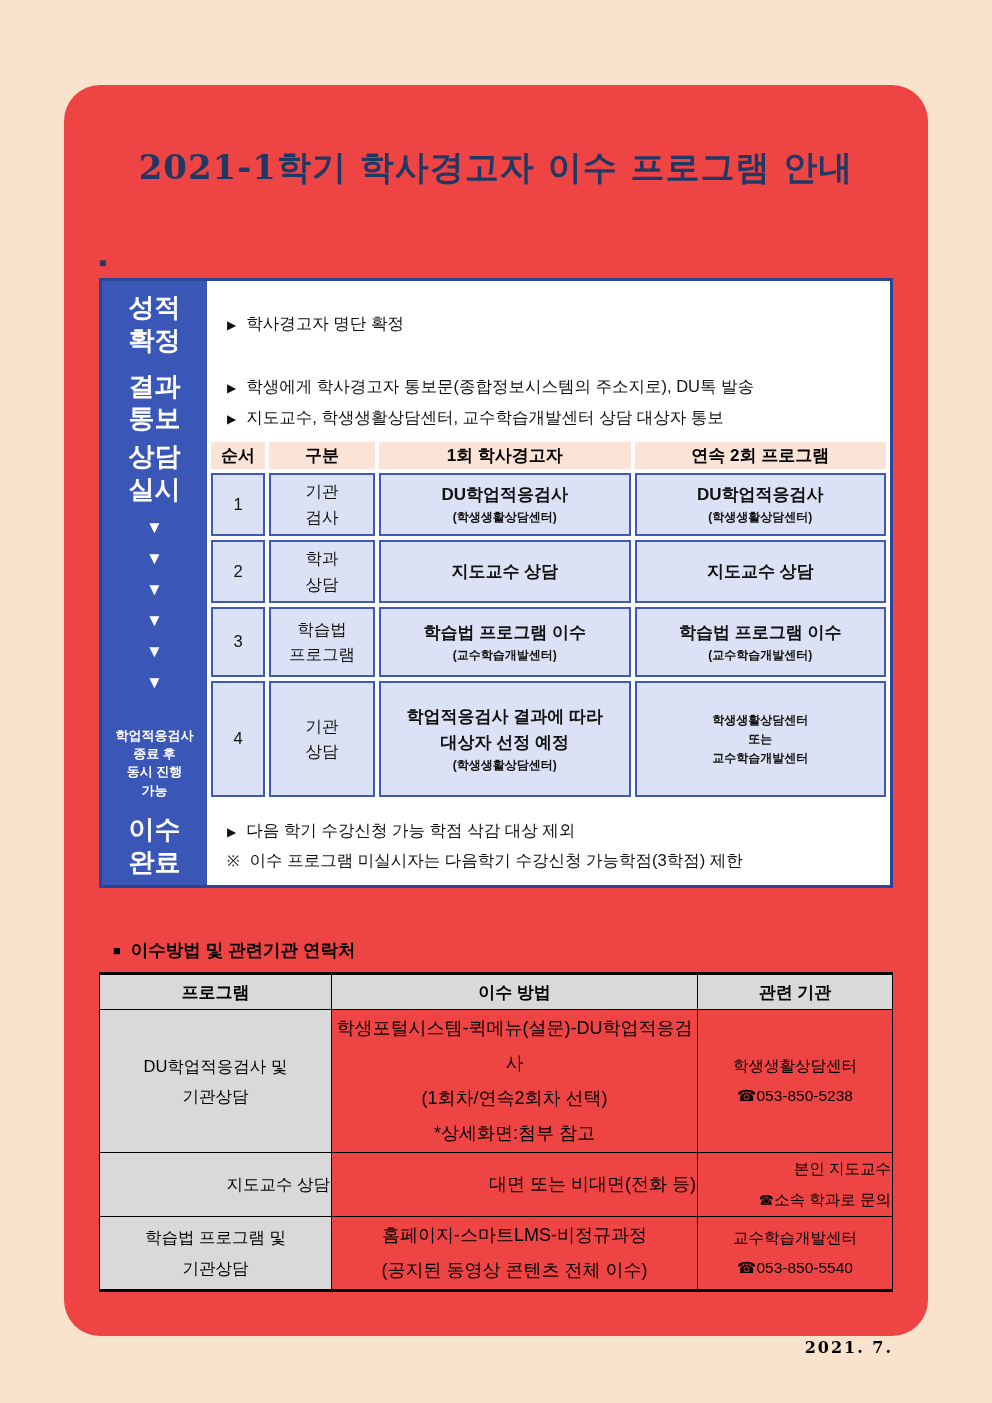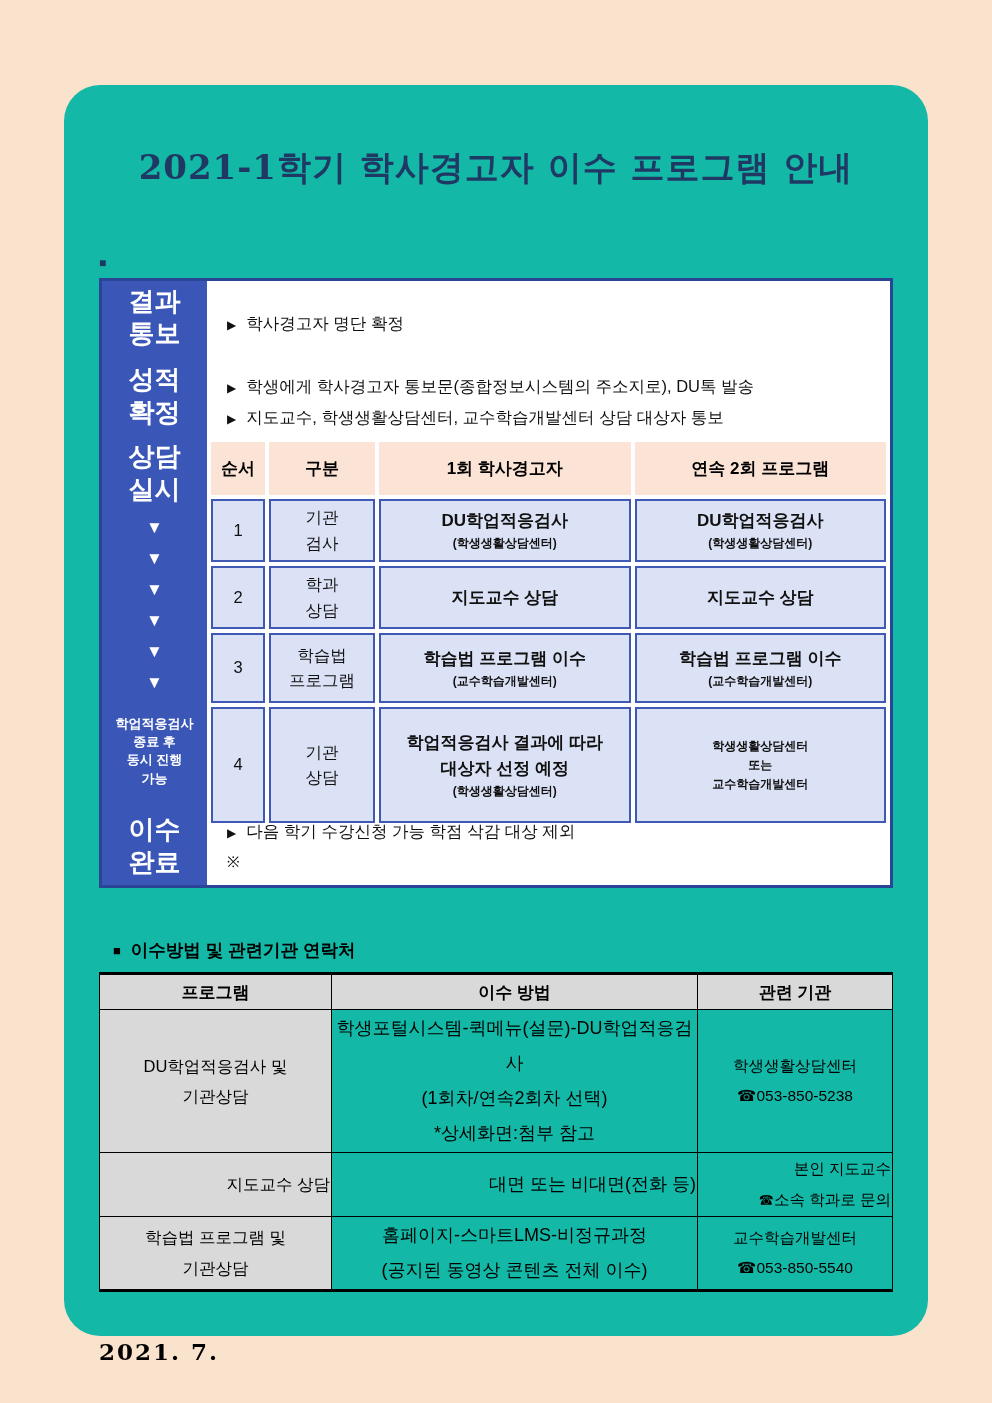--- a/index.html
+++ b/index.html
@@ -6,21 +6,21 @@
   body{
     width:992px;height:1403px;
     background:#f9e3cc;
     font-family:"Liberation Sans",sans-serif;
     color:#111;
     position:relative;
   }
   .card{
     margin:85px 64px 0;
     height:1251px;
-    background:#14b8a6;
+    background:#ef4444;
     border-radius:36px;
     box-sizing:border-box;
     padding:60px 35px 0;
   }
   .title{
     text-align:center;
     color:#1f3864;
     font-family:"DejaVu Serif","Liberation Serif",serif;
     font-size:34px;
     font-weight:bold;
@@ -51,42 +51,42 @@
     display:flex;flex-direction:column;
     text-align:center;
   }
   .sb-seg{display:flex;flex-direction:column;align-items:center;justify-content:center;}
   .seg-grade{height:85px;}
   .seg-result{height:72px;}
   .seg-consult{height:368px;justify-content:flex-start;padding-top:2px;box-sizing:border-box;}
   .seg-complete{flex:1;}
   .sb-label{font-size:26px;font-weight:bold;line-height:1.25;white-space:pre-line;}
   .sb-arrow{font-size:17px;line-height:1;margin-top:14px;color:#fff;}
-  .sb-note{font-size:13px;font-weight:bold;line-height:1.4;margin-top:24px;white-space:pre-line;}
+  .sb-note{font-size:13px;font-weight:bold;line-height:1.4;margin-top:36px;white-space:pre-line;}
 
   .flow-content{flex:1;display:flex;flex-direction:column;min-width:0;background:#fff;}
   .fc-block{display:flex;flex-direction:column;justify-content:center;padding-left:20px;box-sizing:border-box;}
   .fc-grade{height:85px;}
   .fc-result{height:72px;gap:9px;}
   .fc-consult{height:368px;justify-content:flex-start;padding-left:0;}
   .fc-complete{flex:1;gap:8px;}
   .bullet-line{display:flex;align-items:baseline;gap:10px;font-size:16.5px;color:#111;}
   .bullet{font-size:12px;flex-shrink:0;}
   .bullet.ref{font-size:15px;}
 
   .consult-table{
     width:100%;
     border-collapse:separate;
     border-spacing:4px;
     table-layout:fixed;
   }
   .consult-table th{
     background:#fbe3d6;color:#000;
     font-size:17px;font-weight:bold;
-    padding:14px 2px;height:25px;
+    padding:1px 2px;height:25px;
   }
   .consult-table td{
     background:#dbe2f5;
     border:2px solid #4059b5;
     text-align:center;vertical-align:middle;
     font-size:17px;line-height:1.55;
     padding:4px 6px;box-sizing:border-box;
   }
   .cr1 td{height:62px;} .cr2 td{height:54px;} .cr3 td{height:70px;} .cr4 td{height:116px;}
   .cell-main{display:block;font-weight:bold;white-space:pre-line;text-align:center;}
@@ -107,48 +107,48 @@
     font-size:17px;font-weight:bold;
     height:30px;padding:2px;
   }
   .contact-table td{text-align:center;vertical-align:middle;color:#000;}
   td.c-program{background:#d9d9d9;font-size:16.5px;line-height:1.85;white-space:pre-line;}
   td.c-method{font-size:18px;line-height:1.95;white-space:pre-line;}
   td.c-org{font-size:15.5px;line-height:1.95;white-space:pre-line;}
   .ct-r1 td{height:82px;} .ct-r2 td{height:50px;text-align:right;} .ct-r3 td{height:62px;}
 
   .footer-date{
-    text-align:left;
+    text-align:right;
     font-family:"DejaVu Serif","Liberation Serif",serif;
-    font-size:23px;font-weight:bold;
+    font-size:16px;font-weight:bold;
     letter-spacing:2px;
     margin-top:46px;color:#000;
   }
 </style>
 </head>
 <body>
 
 <div class="card">
 
   <h1 class="title">2021-1학기 학사경고자 이수 프로그램 안내</h1>
 
   <div class="sec-heading navy">
     <span class="sq">■</span>
   </div>
 
   <div class="flow-table">
 
     <div class="flow-sidebar">
+      <div class="sb-seg seg-grade">
+        <span class="sb-label">성적
+확정</span>
+      </div>
       <div class="sb-seg seg-result">
         <span class="sb-label">결과
 통보</span>
-      </div>
-      <div class="sb-seg seg-grade">
-        <span class="sb-label">성적
-확정</span>
       </div>
       <div class="sb-seg seg-consult">
         <span class="sb-label">상담
 실시</span>
         <span class="sb-arrow">▼</span>
         <span class="sb-arrow">▼</span>
         <span class="sb-arrow">▼</span>
         <span class="sb-arrow">▼</span>
         <span class="sb-arrow">▼</span>
         <span class="sb-arrow">▼</span>
@@ -275,20 +275,21 @@
         </table>
       </div>
 
       <div class="fc-block fc-complete">
         <div class="bullet-line">
           <span class="bullet">▶</span>
           <span>다음 학기 수강신청 가능 학점 삭감 대상 제외</span>
         </div>
         <div class="bullet-line">
           <span class="bullet ref">※</span>
+          <span>이수 프로그램 미실시자는 다음학기 수강신청 가능학점(3학점) 제한</span>
         </div>
       </div>
 
     </div>
   </div>
 
   <div class="sec-heading black">
     <span class="sq">■</span>
     <span>이수방법 및 관련기관 연락처</span>
   </div>

